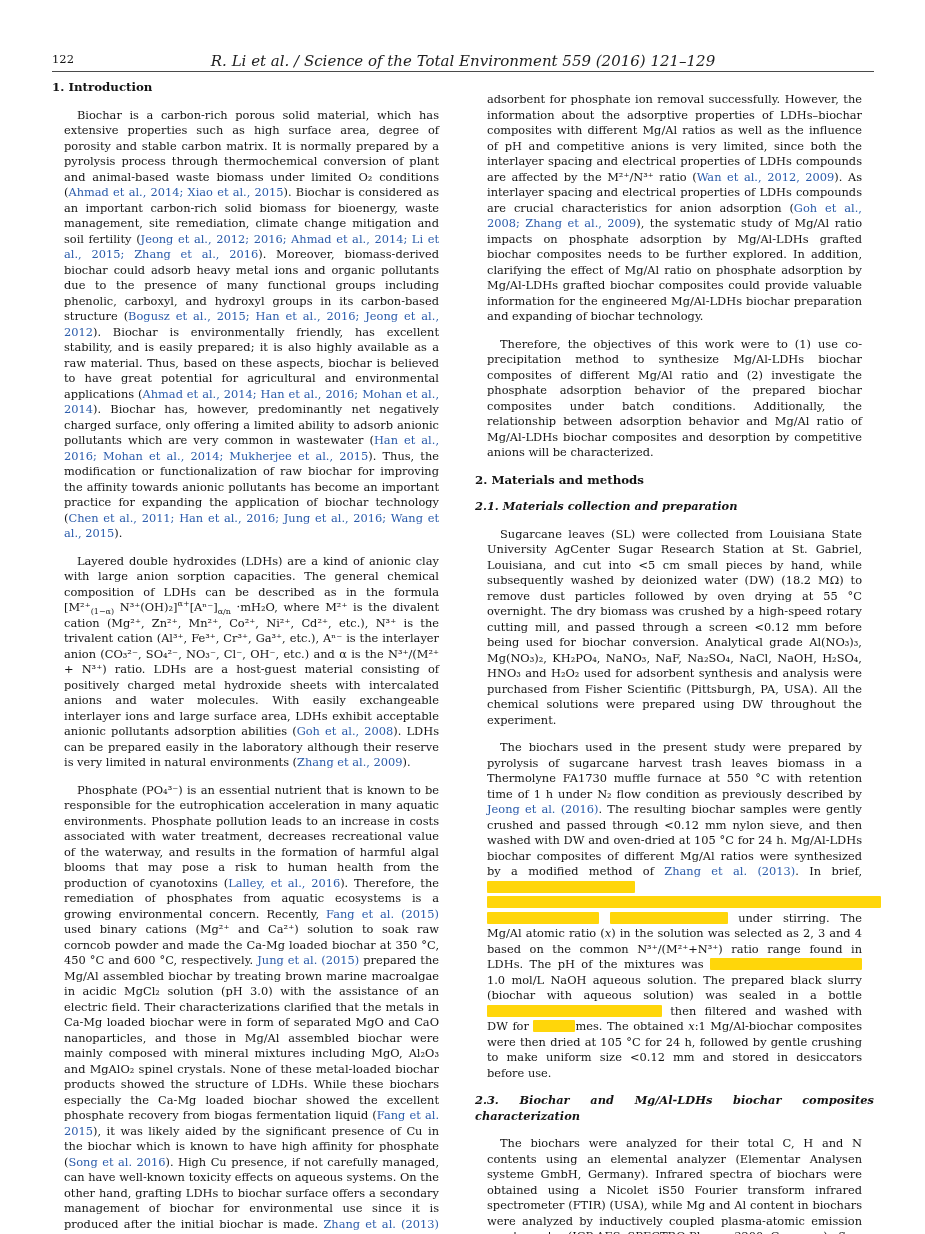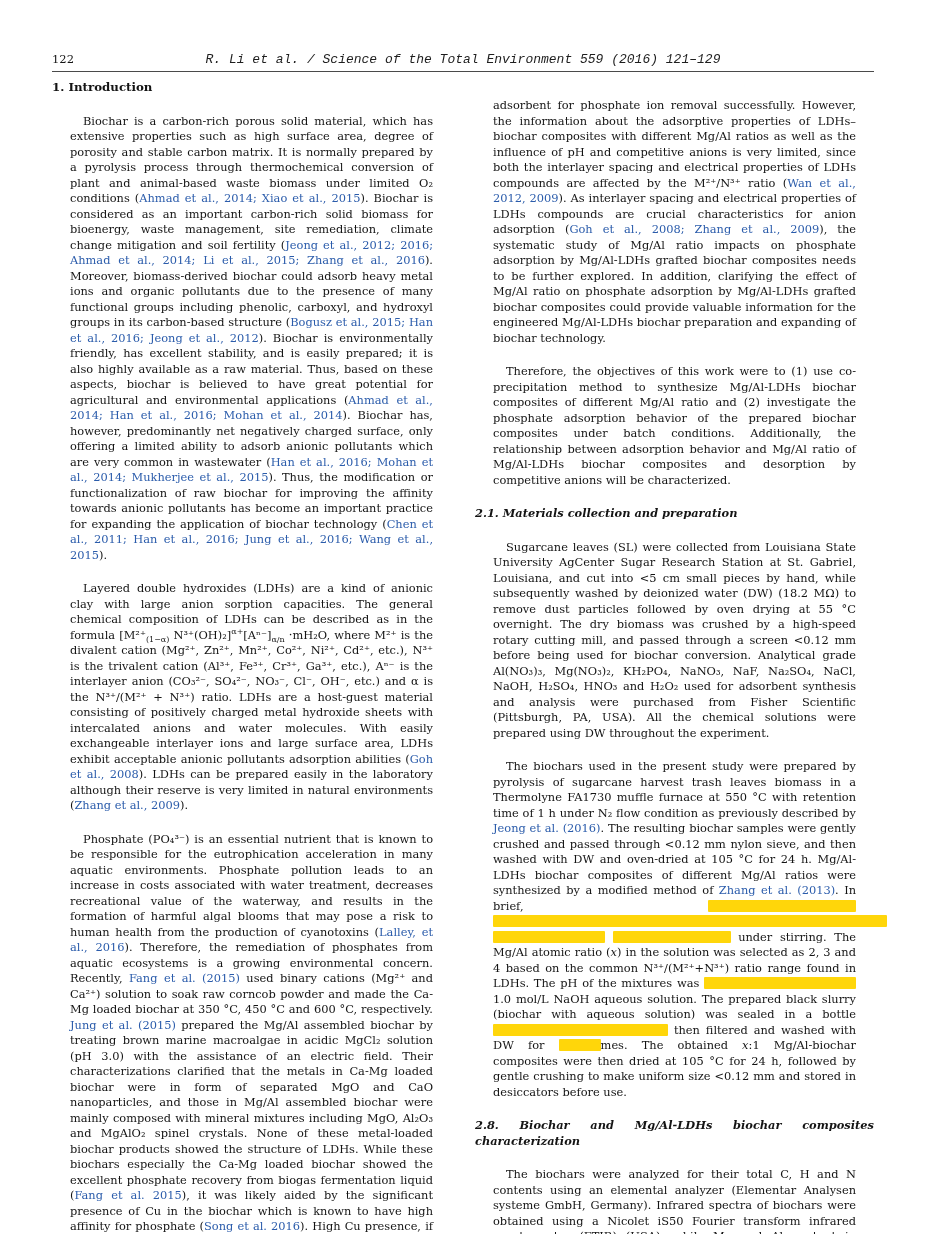--- a/index.html
+++ b/index.html
@@ -5,24 +5,24 @@
   * { margin:0; padding:0; box-sizing:border-box; }
   html, body { background:#ffffff; }
   .page {
     position:relative; width:925px; height:1234px; background:#ffffff;
     overflow:hidden; color:#141414;
     font-family:"DejaVu Serif","Liberation Serif",serif;
   }
   .content { position:absolute; left:52px; top:52px; width:822px; }
   .header { position:relative; height:20px; border-bottom:1px solid #4a4a4a; margin-bottom:8px; }
   .page-num { position:absolute; left:0; top:0; font-size:11.5px; }
-  .running { position:absolute; left:0; right:0; top:0; text-align:center; font-style:italic; font-size:13px; color:#1e1e1e;font-family:Liberation Mono, monospace; }
+  .running { position:absolute; left:0; right:0; top:0; text-align:center; font-style:italic; font-size:15px; color:#1e1e1e; }
   .cols { display:flex; gap:24px;justify-content:space-between; }
   .col { width:399px; font-size:11.4px; line-height:15.5px; text-align:justify; }
-  p.para { margin:18px; text-indent:13px; }
+  p.para { margin:12px; text-indent:13px; }
   p.para.noindent { text-indent:0; }
   h2 { font-size:11.8px; font-weight:bold; margin:12px 0 9px 0; }
   h2.first { margin-top:0; margin-bottom:11px; }
   h3 { font-size:11.4px; font-weight:bold; font-style:italic; margin:11px 0 9px 0; }
   .l { color:var(--link, #2757a8); }
   .i { font-style:italic; }
   .h { display:inline-block; background:var(--hl, #ffd400); height:12px; vertical-align:-2px; border-radius:1px; }
   sup, sub { font-size:8px; line-height:0; }
 </style>
 </head>
@@ -46,31 +46,32 @@
             <p class="para"><span>Phosphate (PO₄³⁻) is an essential nutrient that is known to be responsible for the eutrophication acceleration in many aquatic environments. Phosphate pollution leads to an increase in costs associated with water treatment, decreases recreational value of the waterway, and results in the formation of harmful algal blooms that may pose a risk to human health from the production of cyanotoxins (</span><span class="l">Lalley, et al., 2016</span><span>). Therefore, the remediation of phosphates from aquatic ecosystems is a growing environmental concern. Recently, </span><span class="l">Fang et al. (2015)</span><span> used binary cations (Mg²⁺ and Ca²⁺) solution to soak raw corncob powder and made the Ca-Mg loaded biochar at 350 °C, 450 °C and 600 °C, respectively. </span><span class="l">Jung et al. (2015)</span><span> prepared the Mg/Al assembled biochar by treating brown marine macroalgae in acidic MgCl₂ solution (pH 3.0) with the assistance of an electric field. Their characterizations clarified that the metals in Ca-Mg loaded biochar were in form of separated MgO and CaO nanoparticles, and those in Mg/Al assembled biochar were mainly composed with mineral mixtures including MgO, Al₂O₃ and MgAlO₂ spinel crystals. None of these metal-loaded biochar products showed the structure of LDHs. While these biochars especially the Ca-Mg loaded biochar showed the excellent phosphate recovery from biogas fermentation liquid (</span><span class="l">Fang et al. 2015</span><span>), it was likely aided by the significant presence of Cu in the biochar which is known to have high affinity for phosphate (</span><span class="l">Song et al. 2016</span><span>). High Cu presence, if not carefully managed, can have well-known toxicity effects on aqueous systems. On the other hand, grafting LDHs to biochar surface offers a secondary management of biochar for environmental use since it is produced after the initial biochar is made. </span><span class="l">Zhang et al. (2013)</span><span> developed Mg/Al-LDHs grafted biochar composites with Mg/Al ratio in 2:1 as</span></p>
           </div>
       </div>
 
       <div class="col">
         <div>
             <p class="para noindent"><span>adsorbent for phosphate ion removal successfully. However, the information about the adsorptive properties of LDHs–biochar composites with different Mg/Al ratios as well as the influence of pH and competitive anions is very limited, since both the interlayer spacing and electrical properties of LDHs compounds are affected by the M²⁺/N³⁺ ratio (</span><span class="l">Wan et al., 2012, 2009</span><span>). As interlayer spacing and electrical properties of LDHs compounds are crucial characteristics for anion adsorption (</span><span class="l">Goh et al., 2008; Zhang et al., 2009</span><span>), the systematic study of Mg/Al ratio impacts on phosphate adsorption by Mg/Al-LDHs grafted biochar composites needs to be further explored. In addition, clarifying the effect of Mg/Al ratio on phosphate adsorption by Mg/Al-LDHs grafted biochar composites could provide valuable information for the engineered Mg/Al-LDHs biochar preparation and expanding of biochar technology.</span></p>
             <p class="para"><span>Therefore, the objectives of this work were to (1) use co-precipitation method to synthesize Mg/Al-LDHs biochar composites of different Mg/Al ratio and (2) investigate the phosphate adsorption behavior of the prepared biochar composites under batch conditions. Additionally, the relationship between adsorption behavior and Mg/Al ratio of Mg/Al-LDHs biochar composites and desorption by competitive anions will be characterized.</span></p>
           </div>
 
+        <h2>2. Materials and methods</h2>
 
         <h3>2.1. Materials collection and preparation</h3>
         <div>
             <p class="para"><span>Sugarcane leaves (SL) were collected from Louisiana State University AgCenter Sugar Research Station at St. Gabriel, Louisiana, and cut into &lt;5 cm small pieces by hand, while subsequently washed by deionized water (DW) (18.2 MΩ) to remove dust particles followed by oven drying at 55 °C overnight. The dry biomass was crushed by a high-speed rotary cutting mill, and passed through a screen &lt;0.12 mm before being used for biochar conversion. Analytical grade Al(NO₃)₃, Mg(NO₃)₂, KH₂PO₄, NaNO₃, NaF, Na₂SO₄, NaCl, NaOH, H₂SO₄, HNO₃ and H₂O₂ used for adsorbent synthesis and analysis were purchased from Fisher Scientific (Pittsburgh, PA, USA). All the chemical solutions were prepared using DW throughout the experiment.</span></p>
           </div>
 
         <div>
             <p class="para"><span>The biochars used in the present study were prepared by pyrolysis of sugarcane harvest trash leaves biomass in a Thermolyne FA1730 muffle furnace at 550 °C with retention time of 1 h under N₂ flow condition as previously described by </span><span class="l">Jeong et al. (2016)</span><span>. The resulting biochar samples were gently crushed and passed through &lt;0.12 mm nylon sieve, and then washed with DW and oven-dried at 105 °C for 24 h. Mg/Al-LDHs biochar composites of different Mg/Al ratios were synthesized by a modified method of </span><span class="l">Zhang et al. (2013)</span><span>. In brief, </span><span class="h" style="width: 148px;"></span><span> </span><span class="h" style="width: 394px;"></span><span> </span><span class="h" style="width: 112px;"></span><span> </span><span class="h" style="width: 118px;"></span><span> under stirring. The Mg/Al atomic ratio (</span><span class="i">x</span><span>) in the solution was selected as 2, 3 and 4 based on the common N³⁺/(M²⁺+N³⁺) ratio range found in LDHs. The pH of the mixtures was </span><span class="h" style="width: 152px;"></span><span> 1.0 mol/L NaOH aqueous solution. The prepared black slurry (biochar with aqueous solution) was sealed in a bottle </span><span class="h" style="width: 175px;"></span><span> then filtered and washed with DW for </span><span class="h" style="width: 42px;"></span><span>mes. The obtained </span><span class="i">x</span><span>:1 Mg/Al-biochar composites were then dried at 105 °C for 24 h, followed by gentle crushing to make uniform size &lt;0.12 mm and stored in desiccators before use.</span></p>
           </div>
 
-        <h3>2.8. Biochar and Mg/Al-LDHs biochar composites characterization</h3>
+        <h3>2.3. Biochar and Mg/Al-LDHs biochar composites characterization</h3>
         <div>
             <p class="para"><span>The biochars were analyzed for their total C, H and N contents using an elemental analyzer (Elementar Analysen systeme GmbH, Germany). Infrared spectra of biochars were obtained using a Nicolet iS50 Fourier transform infrared spectrometer (FTIR) (USA), while Mg and Al content in biochars were analyzed by inductively coupled plasma-atomic emission spectrometry (ICP-AES, SPECTRO Plasma 3200, Germany) after</span></p>
           </div>
       </div>
 
     </div>
   </div>
 </div>
 
 </body></html>

